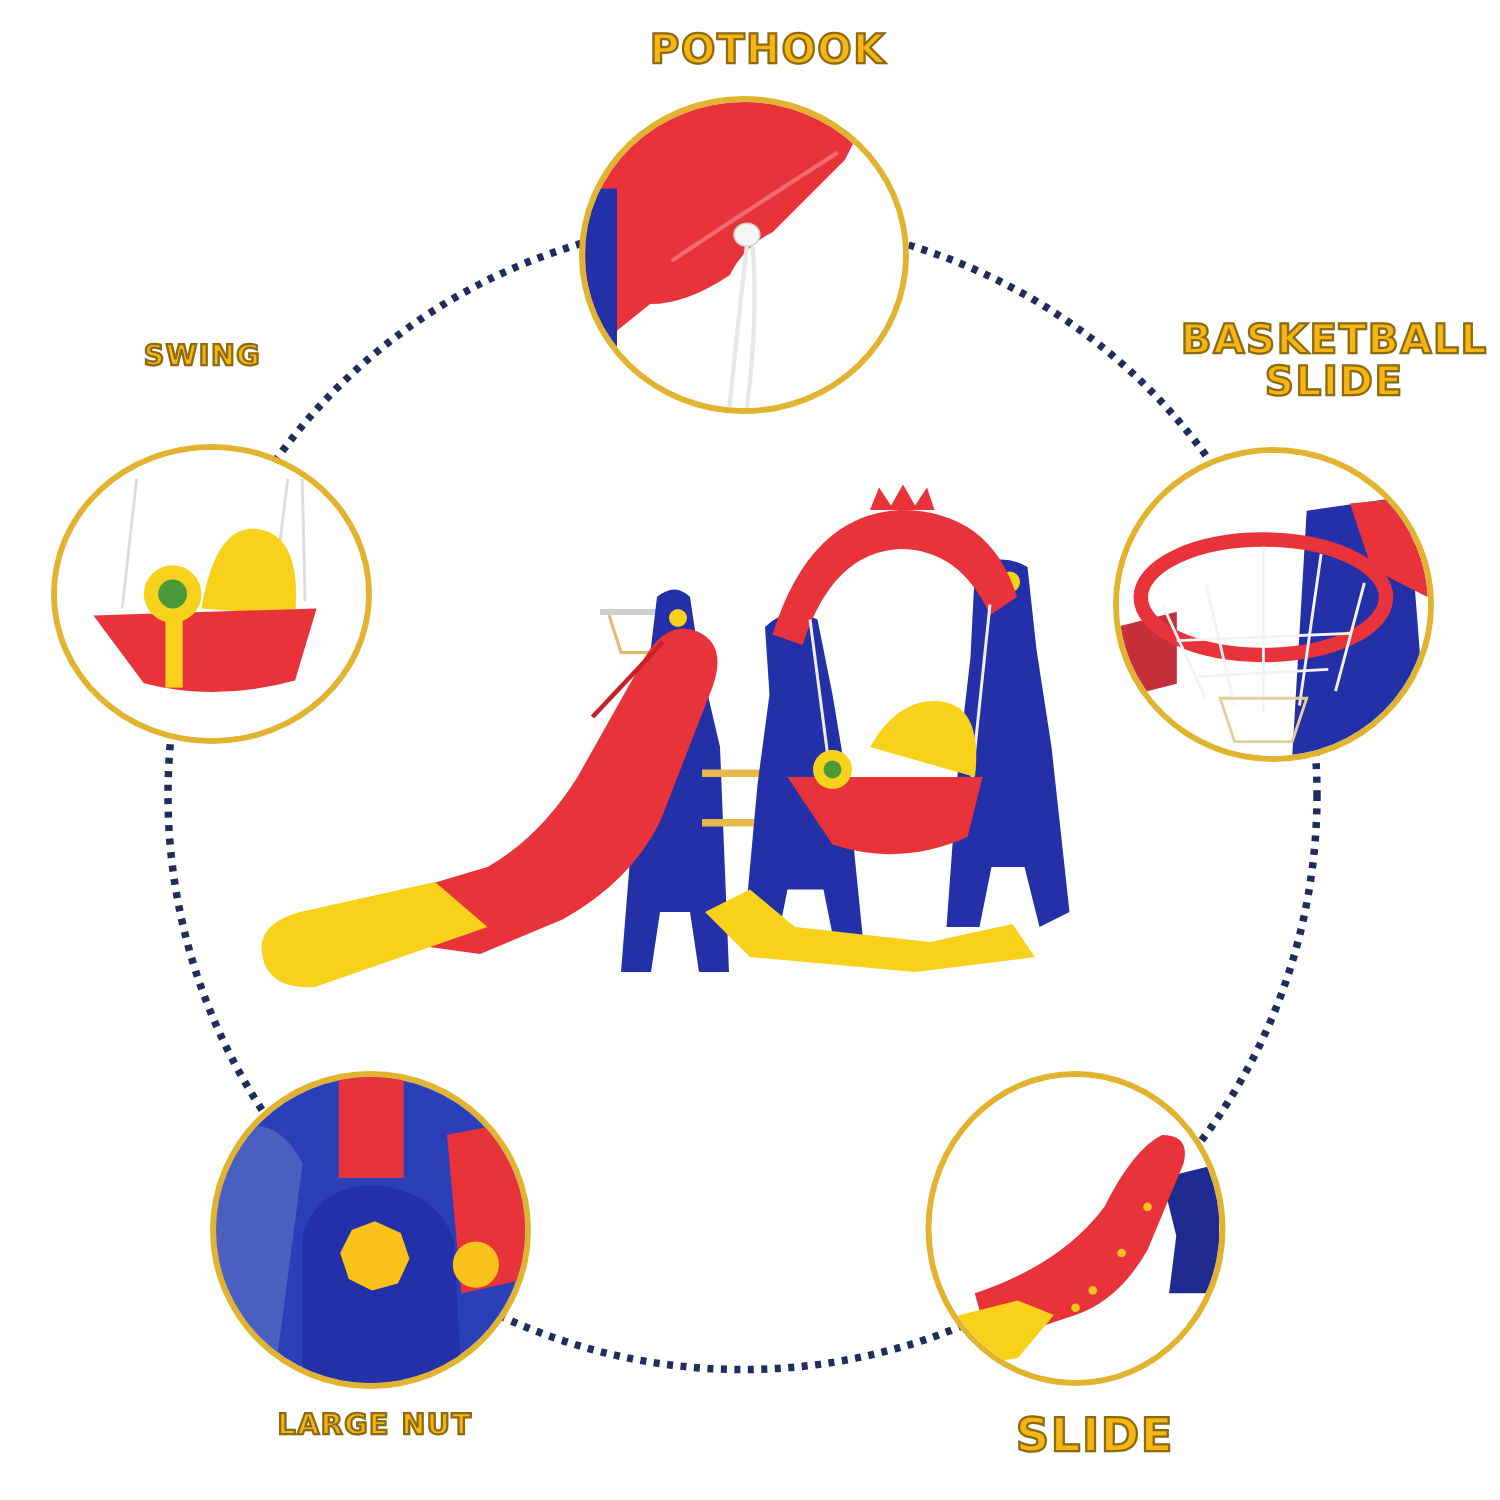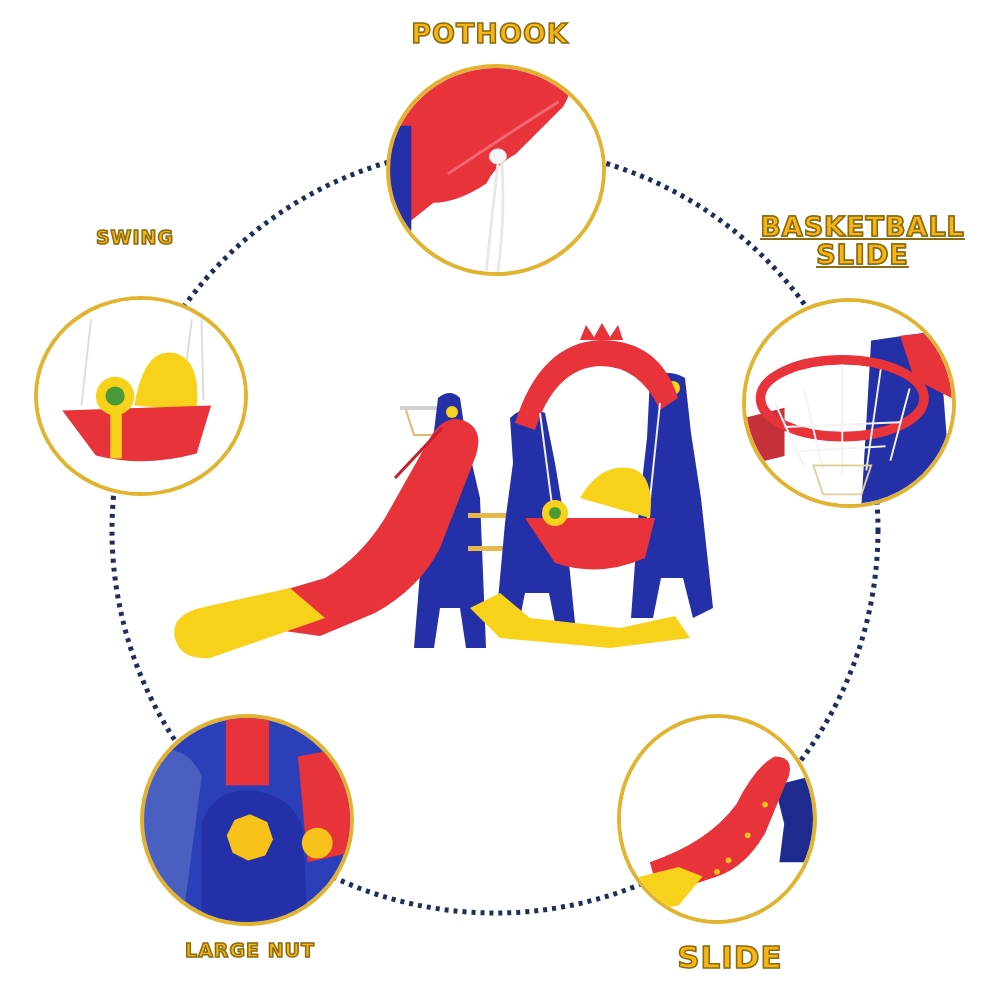--- a/index.html
+++ b/index.html
@@ -53,21 +53,21 @@
   <line x1="490" y1="85" x2="478" y2="200" stroke="#eee" stroke-width="2"></line>
 
   <path d="M410 180 q20 -35 50 -30 q25 5 20 50 z" fill="#F8D21A"></path>
   <path d="M355 200 L485 200 L475 240 Q430 260 385 245 Z" fill="#E8333A"></path>
   <circle cx="385" cy="195" r="13" fill="#F8D21A"></circle>
   <circle cx="385" cy="195" r="6" fill="#4a9a3a"></circle>
 
   <path d="M300 290 L330 275 L360 300 L450 310 L505 298 L520 320 L440 330 L330 320 Z" fill="#F8D21A"></path>
 </svg>
 
-<div class="label" style="left:395px; top:20px; width:190px; font-size:27px;">POTHOOK</div>
+<div class="label" style="left:417px; top:20px; width:190px; font-size:27px;">POTHOOK</div>
 <div class="circle" style="left:386px; top:64px; width:220px; height:212px;">
   <svg viewBox="0 0 220 212">
     <rect width="220" height="212" fill="#fff"></rect>
     <path d="M0 0 H200 L180 40 Q150 70 130 90 Q110 100 100 120 Q70 140 45 140 L20 160 L0 160 Z" fill="#E8333A"></path>
     <path d="M60 110 Q120 70 175 35" stroke="#F06A6F" stroke-width="3" fill="none"></path>
     <rect x="0" y="60" width="22" height="110" fill="#2330A8"></rect>
     <ellipse cx="112" cy="92" rx="9" ry="8" fill="#f5f5f5" stroke="#ccc"></ellipse>
     <path d="M112 100 Q106 150 100 212 M116 100 Q120 150 112 212" stroke="#e8e8e8" stroke-width="3" fill="none"></path>
   </svg>
 </div>
@@ -80,21 +80,21 @@
     <line x1="160" y1="20" x2="150" y2="100" stroke="#ddd" stroke-width="2"></line>
     <line x1="170" y1="20" x2="172" y2="105" stroke="#ddd" stroke-width="2"></line>
     <path d="M100 110 Q110 50 140 55 Q170 60 165 115 Z" fill="#F8D21A"></path>
     <path d="M25 115 L180 110 L165 160 Q110 175 60 162 Z" fill="#E8333A"></path>
     <circle cx="80" cy="100" r="20" fill="#F8D21A"></circle>
     <circle cx="80" cy="100" r="10" fill="#4a9a3a"></circle>
     <rect x="75" y="115" width="12" height="50" fill="#F8D21A"></rect>
   </svg>
 </div>
 
-<div class="label" style="left:755px; top:213px; width:215px; font-size:27px;text-decoration:underline;">
+<div class="label" style="left:782px; top:213px; width:215px; font-size:27px;">
   <span>BASKETBALL</span><br>
   <span>SLIDE</span>
 </div>
 <div class="circle" style="left:742px; top:298px; width:214px; height:210px;">
   <svg viewBox="0 0 214 210">
     <rect width="214" height="210" fill="#fff"></rect>
     <path d="M130 40 L200 30 L214 210 L120 210 Z" fill="#2330A8"></path>
     <path d="M160 35 L214 30 L214 100 L175 80 Z" fill="#E8333A"></path>
     <path d="M0 120 L40 110 L40 160 L0 170 Z" fill="#c63038"></path>
     <ellipse cx="100" cy="100" rx="85" ry="40" fill="none" stroke="#E8333A" stroke-width="10"></ellipse>

